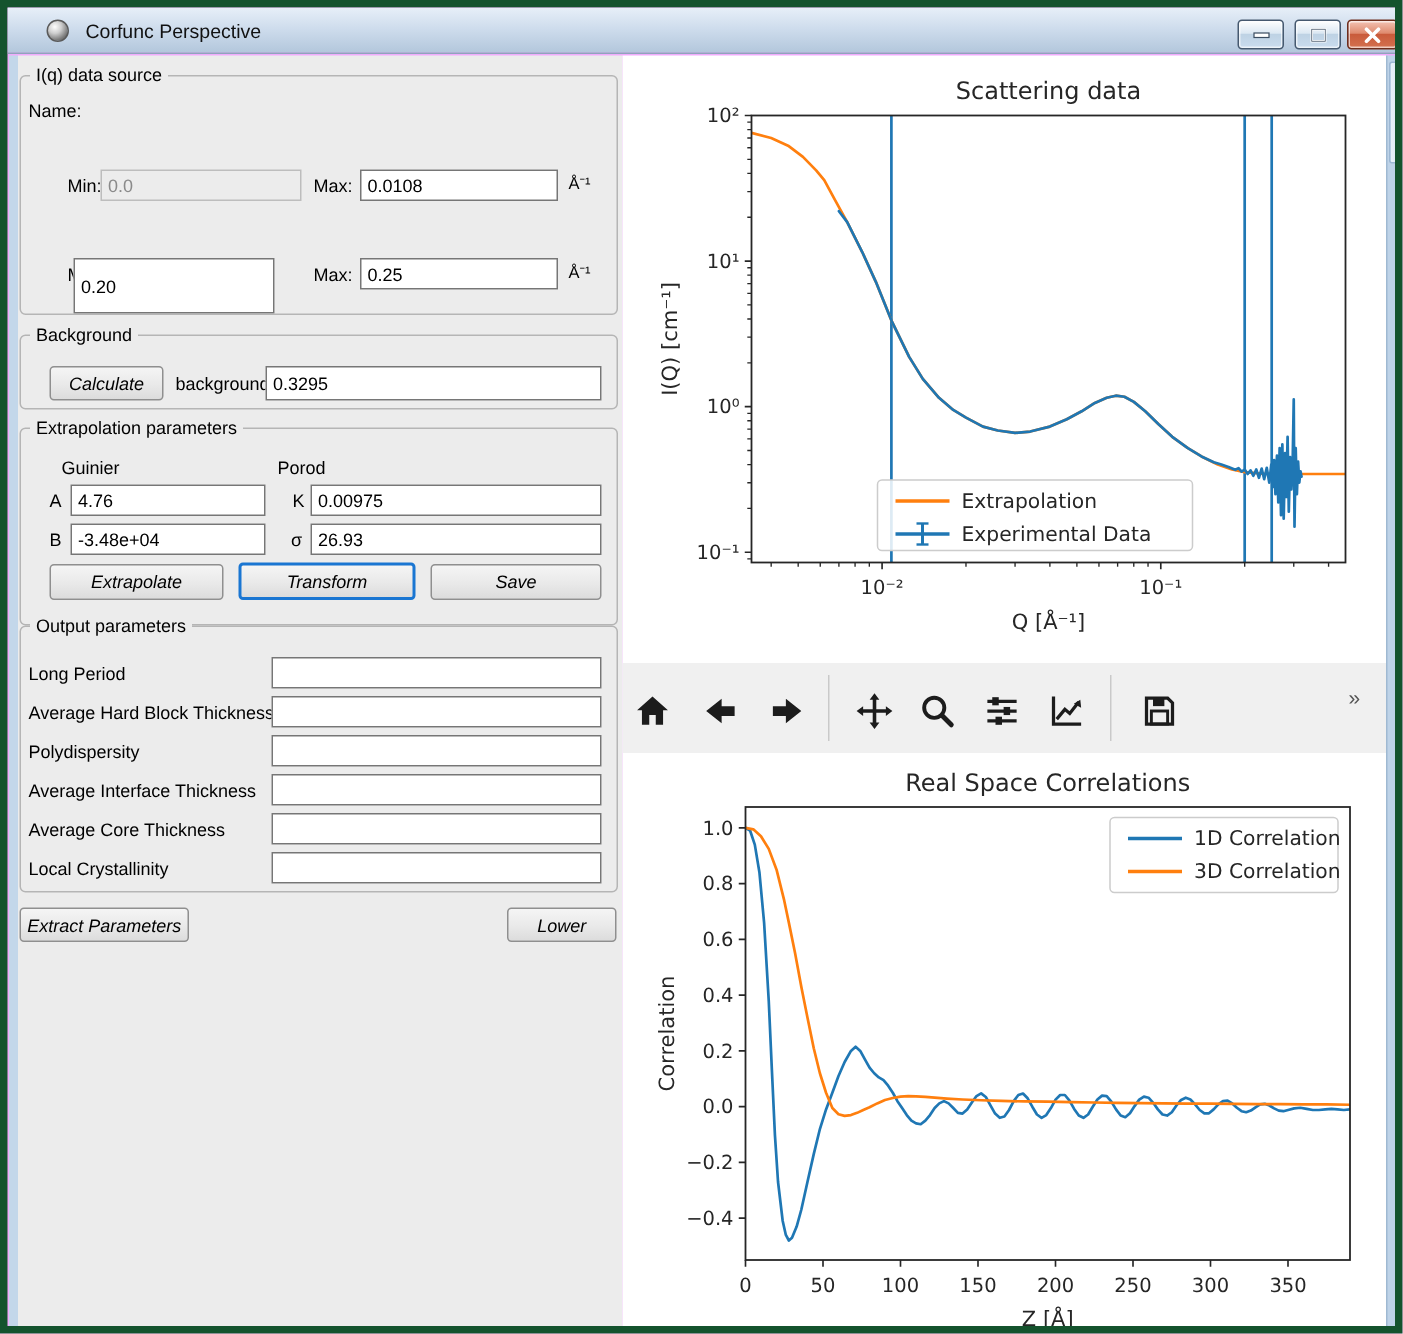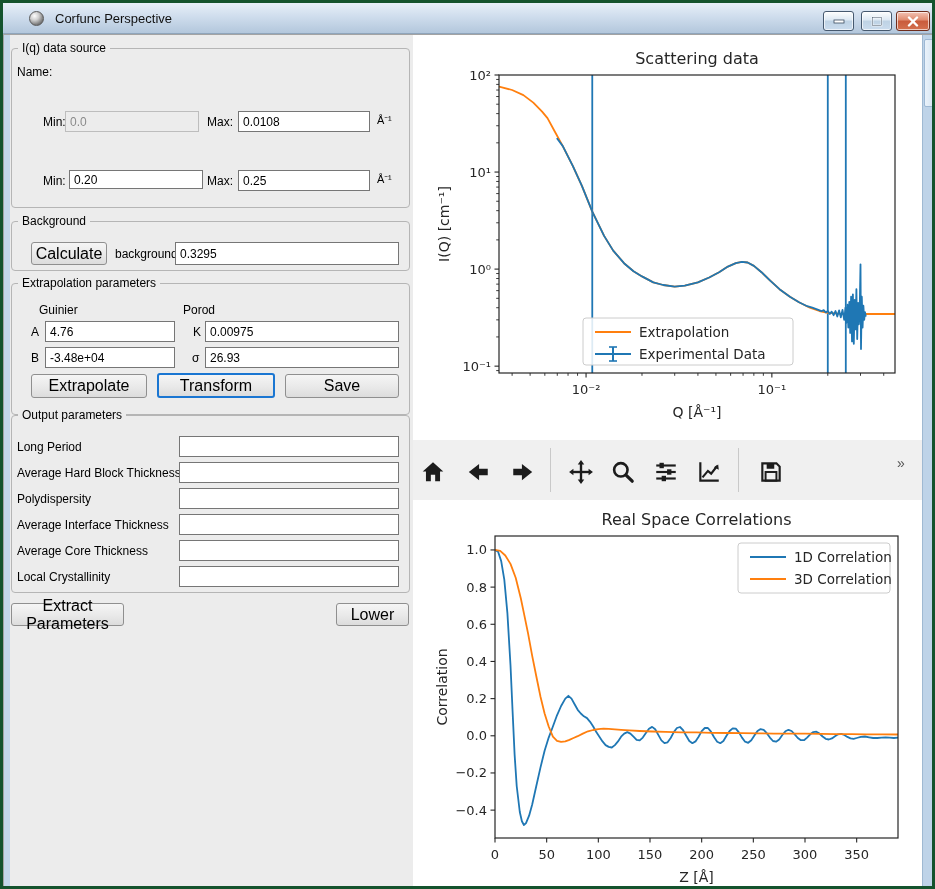--- a/index.html
+++ b/index.html
@@ -1,17 +1,17 @@
 <!DOCTYPE html>
 <html><head>
 <meta charset="utf-8">
 <style>
   html,body{margin:0;padding:0;background:#888;}
   *{box-sizing:border-box;}
-  #win{position:relative;width:935px;height:889px;border:3px solid #14532d;background:#a3a3a3;
+  #win{position:relative;width:935px;height:889px;border:5px solid #14532d;background:#f0abfc;
        font-family:"Liberation Sans",sans-serif;font-size:12px;color:#000;overflow:hidden;}
   
   #titlebar{position:absolute;left:0;top:0;width:933px;height:31px;
     background:linear-gradient(180deg,#e7eff8 0%,#cfdded 45%,#b3c7dc 100%);
     border-bottom:1px solid #8fa5bb;}
   #app-icon{position:absolute;left:26px;top:8px;width:15px;height:15px;border-radius:50%;
     background:radial-gradient(circle at 35% 30%,#fdfdfd 0%,#cfcfcf 35%,#7d7d7d 70%,#4e4e4e 100%);
     border:1px solid #5a5a5a;}
   #title-text{position:absolute;left:52px;top:0;height:31px;line-height:31px;font-size:13px;color:#111;}
   .wbtn{position:absolute;top:8px;height:20px;border:1px solid #46596f;border-radius:3px;
@@ -22,22 +22,22 @@
   .frame{position:absolute;background:#c3d7ea;}
   
   #left-panel{position:absolute;left:7px;top:32px;width:403px;height:852px;background:#ececec;}
   .group{position:absolute;border:1px solid #b5b5b5;border-radius:4px;}
   .gtitle{position:absolute;top:-8px;left:6px;background:#ececec;padding:0 4px;font-size:12px;white-space:nowrap;}
   .lbl{position:absolute;font-size:12px;white-space:nowrap;}
   .tin{position:absolute;background:#fff;border:1px solid #767676;font-size:12px;padding:0 4px;
        font-family:"Liberation Sans",sans-serif;color:#000;outline:none;}
   .tin.dis{background:#ececec;color:#8a8a8a;border-color:#bdbdbd;}
   .btn{position:absolute;background:linear-gradient(180deg,#f5f5f5,#e9e9e9 55%,#dcdcdc);
-       border:1px solid #8f8f8f;border-radius:3px;font-size:16px;text-align:center;cursor:default;
-       display:flex;align-items:center;justify-content:center;}
+       border:1px solid #8f8f8f;border-radius:3px;font-size:12px;text-align:center;cursor:default;
+       display:flex;align-items:center;justify-content:center;font-style:italic;}
   .btn.focus{border:2px solid #1a76d2;}
   
   #right-panel{position:absolute;left:410px;top:32px;width:510px;height:852px;background:#fff;}
   #toolbar{position:absolute;left:410px;top:437px;width:510px;height:60px;background:#f0f0f0;}
   .tbtn{position:absolute;top:17px;width:34px;height:30px;display:flex;align-items:center;justify-content:center;}
   .tsep{position:absolute;top:8px;width:1px;height:44px;background:#c9c9c9;}
   #tb-overflow{position:absolute;left:484px;top:15px;font-size:14px;color:#555;letter-spacing:-2px;}
   
   #scrollbar{position:absolute;left:919px;top:32px;width:14px;height:852px;background:#bed3e8;border-left:1px solid #9fb9d2;}
   #scroll-thumb{position:absolute;left:1px;top:4px;width:11px;height:68px;background:linear-gradient(90deg,#eaf2fa,#d4e4f2);
@@ -83,21 +83,21 @@
   </div>
   <div class="lbl" style="left:14px;top:62px;">Name:</div>
 
   <div class="lbl" style="left:40px;top:112px;">Min:</div>
   <input class="tin dis" style="left: 62px; top: 108px; width: 134px; height: 21px;" value="0.0">
   <div class="lbl" style="left:204px;top:112px;">Max:</div>
   <input class="tin" style="left: 235px; top: 108px; width: 132px; height: 21px;" value="0.0108">
   <div class="lbl" style="left:374px;top:109px;font-size:11px;">Å⁻¹</div>
 
   <div class="lbl" style="left:40px;top:171px;">Min:</div>
-  <input class="tin" style="left: 66px; top: 167px; width: 134px; height: 19px;" value="0.20">
+  <input class="tin" style="left: 44px; top: 167px; width: 134px; height: 37px;" value="0.20">
   <div class="lbl" style="left:204px;top:171px;">Max:</div>
   <input class="tin" style="left: 235px; top: 167px; width: 132px; height: 21px;" value="0.25">
   <div class="lbl" style="left:374px;top:168px;font-size:11px;">Å⁻¹</div>
 
   <div class="group" style="left:8px;top:218px;width:399px;height:50px;">
     <span class="gtitle">Background</span>
   </div>
   <div class="btn" style="left:28px;top:239px;width:76px;height:23px;">Calculate</div>
   <div class="lbl" style="left:112px;top:244px;">background</div>
   <input class="tin" style="left: 172px; top: 239px; width: 224px; height: 23px;" value="0.3295">

